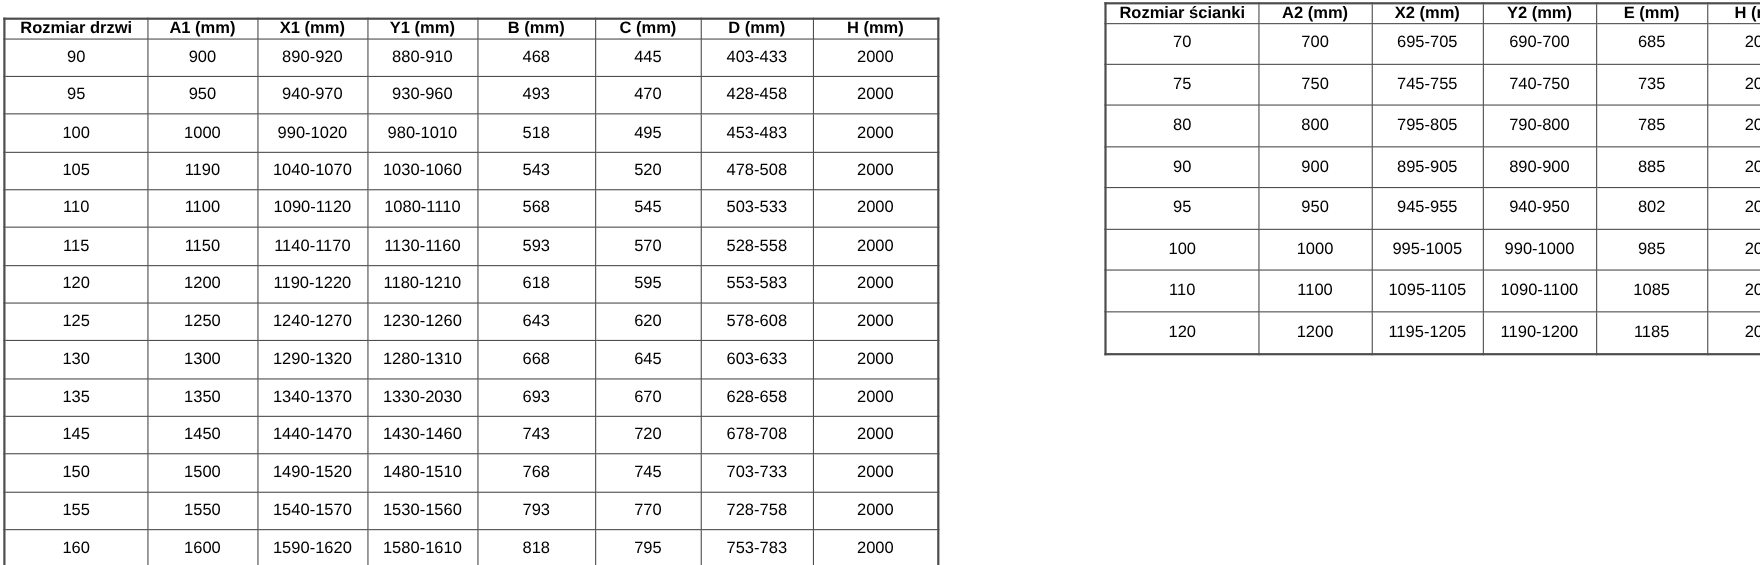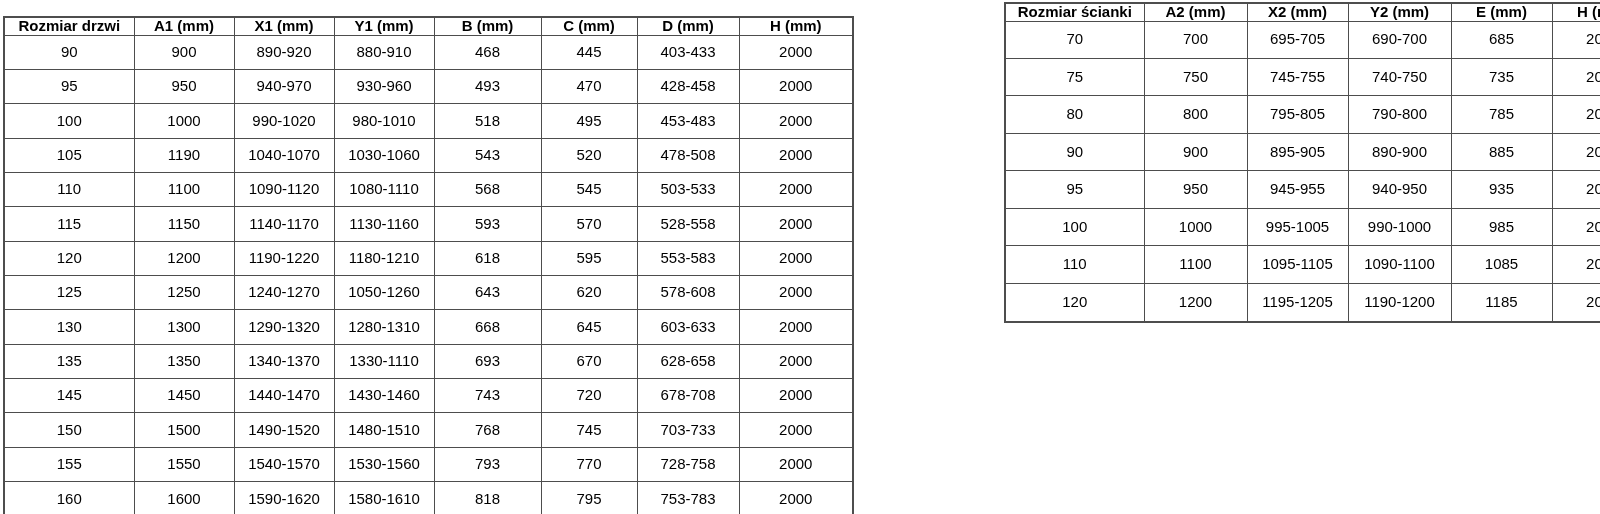--- a/index.html
+++ b/index.html
@@ -145,41 +145,41 @@
           <td>1180-1210</td>
           <td>618</td>
           <td>595</td>
           <td>553-583</td>
           <td>2000</td>
         </tr>
         <tr>
           <td>125</td>
           <td>1250</td>
           <td>1240-1270</td>
-          <td>1050-1260</td>
+          <td>1230-1260</td>
           <td>643</td>
           <td>620</td>
           <td>578-608</td>
           <td>2000</td>
         </tr>
         <tr>
           <td>130</td>
           <td>1300</td>
           <td>1290-1320</td>
           <td>1280-1310</td>
           <td>668</td>
           <td>645</td>
           <td>603-633</td>
           <td>2000</td>
         </tr>
         <tr>
           <td>135</td>
           <td>1350</td>
           <td>1340-1370</td>
-          <td>1330-1110</td>
+          <td>1330-2030</td>
           <td>693</td>
           <td>670</td>
           <td>628-658</td>
           <td>2000</td>
         </tr>
         <tr>
           <td>145</td>
           <td>1450</td>
           <td>1440-1470</td>
           <td>1430-1460</td>
@@ -271,21 +271,21 @@
           <td>895-905</td>
           <td>890-900</td>
           <td>885</td>
           <td>2000</td>
         </tr>
         <tr>
           <td>95</td>
           <td>950</td>
           <td>945-955</td>
           <td>940-950</td>
-          <td>935</td>
+          <td>802</td>
           <td>2000</td>
         </tr>
         <tr>
           <td>100</td>
           <td>1000</td>
           <td>995-1005</td>
           <td>990-1000</td>
           <td>985</td>
           <td>2000</td>
         </tr>

